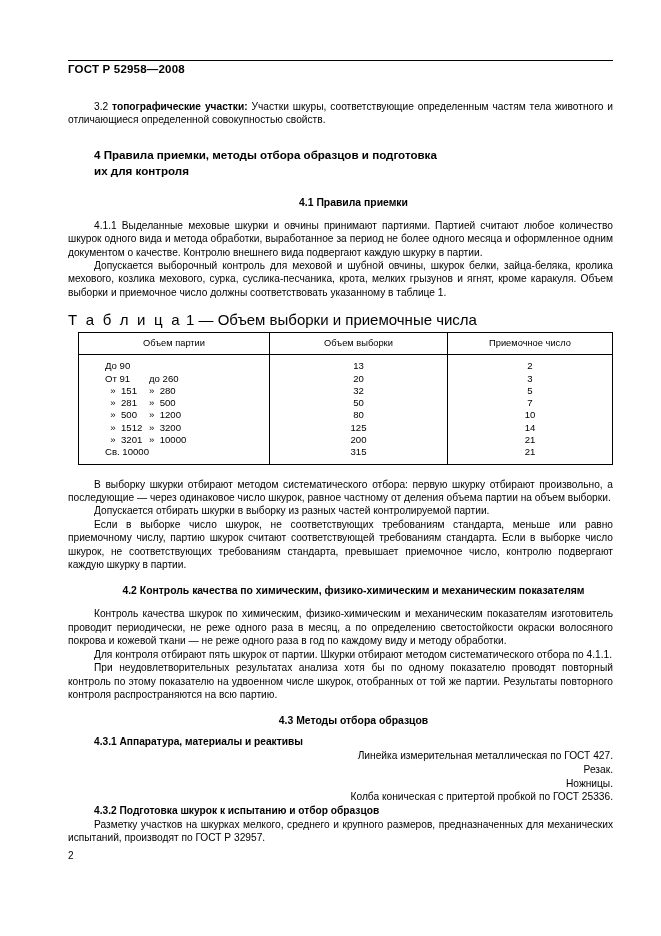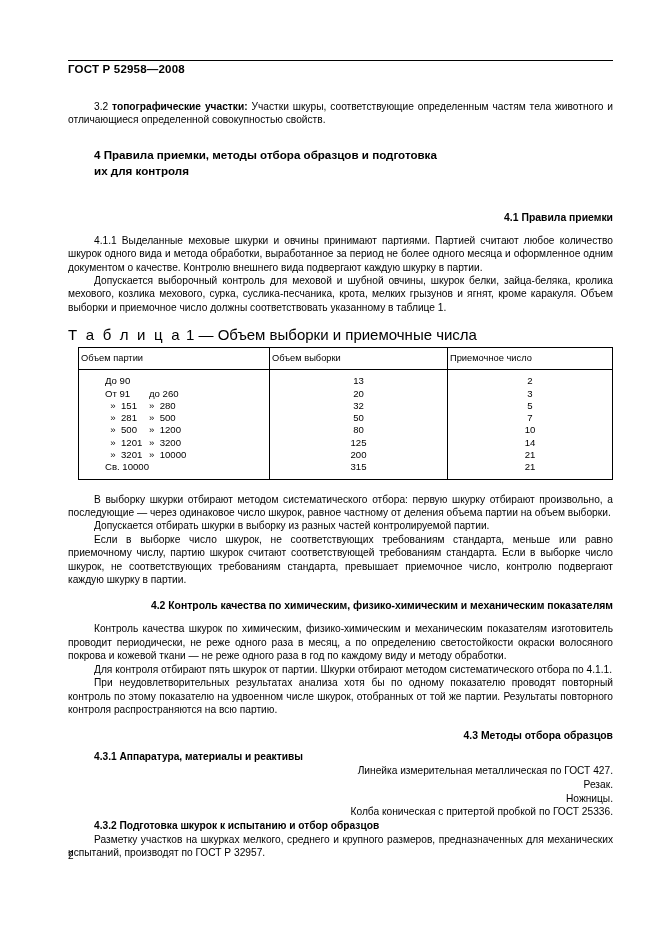--- a/index.html
+++ b/index.html
@@ -59,29 +59,29 @@
     font-size: 11.6px;
     font-weight: bold;
     line-height: 16px;
     margin: 0;
     padding-left: 26px;
     text-indent: 0;
     text-align: left;
   }
   .sec-h1-wrap {
     margin-top: 20px;
-    margin-bottom: 32px;
+    margin-bottom: 17px;
   }
   .sec-h2 {
     font-size: 10.4px;
     font-weight: bold;
     line-height: 14px;
     margin: 0;
     padding-left: 26px;
-    text-align: right;
+    text-align: center;
   }
   .sec-h2-gap-top { margin-top: 13px; }
   .sec-h2-gap-bot { margin-bottom: 9px; }
   .sec-h3 {
     font-size: 10.2px;
     font-weight: bold;
     line-height: 14px;
     margin: 0;
     padding-left: 26px;
     text-align: left;
@@ -110,21 +110,21 @@
     width: 535px;
     margin-left: 10px;
     margin-top: 6px;
     table-layout: fixed;
   }
   table.gost th {
     border: 1px solid #000;
     border-width: 1.6px 1px 1.6px 1px;
     font-size: 9.3px;
     font-weight: normal;
-    text-align: left;
+    text-align: center;
     padding: 5px 2px 6px 2px;
     vertical-align: middle;
   }
   table.gost td {
     border-left: 1px solid #000;
     border-right: 1px solid #000;
     font-size: 9.6px;
     padding: 0;
     vertical-align: top;
   }
@@ -239,21 +239,21 @@
             </td>
           <td>
               <div class="cell-num">80</div>
             </td>
           <td>
               <div class="cell-num">10</div>
             </td>
         </tr>
         <tr>
           <td>
-              <div class="cell-range"><span class="rng-a">  »  1201</span><span class="rng-b">»  3200</span></div>
+              <div class="cell-range"><span class="rng-a">  »  1512</span><span class="rng-b">»  3200</span></div>
             </td>
           <td>
               <div class="cell-num">125</div>
             </td>
           <td>
               <div class="cell-num">14</div>
             </td>
         </tr>
         <tr>
           <td>

